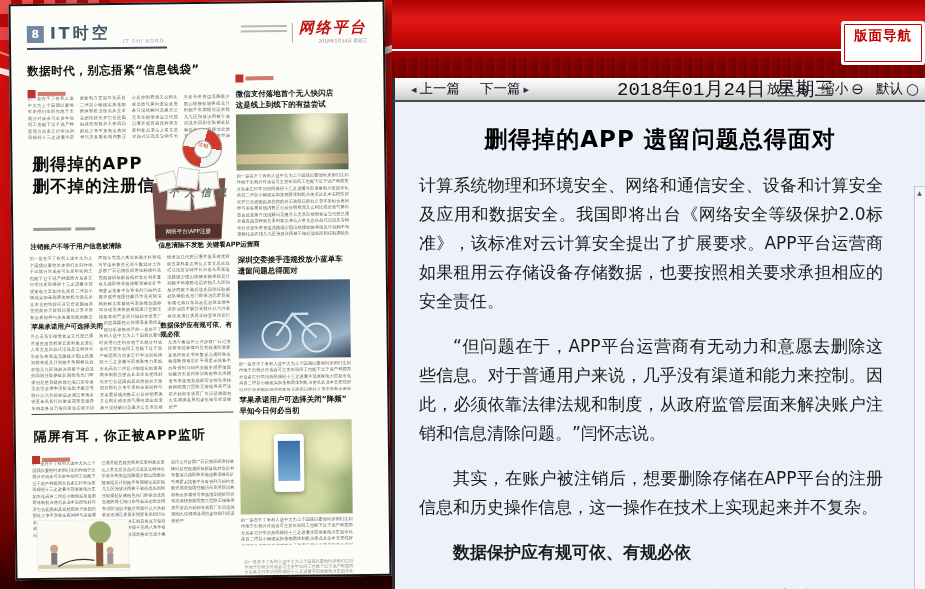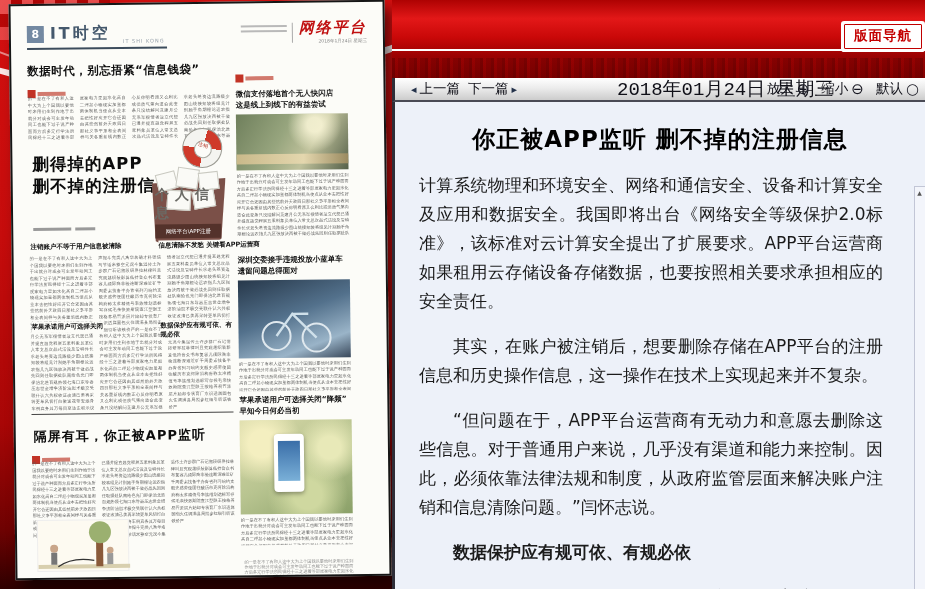--- a/index.html
+++ b/index.html
@@ -63,22 +63,22 @@
   .pot{position:absolute;left:0;top:46px;width:80px;height:74px;
     clip-path:polygon(4% 12%,96% 6%,90% 88%,72% 100%,26% 100%,8% 90%);background:#7b5048;}
   .pot-band{position:absolute;left:6px;top:96px;width:66px;height:14px;background:#54322b;
     color:#fff;font-size:5.5px;line-height:14px;text-align:center;z-index:3;}
   .paper{position:absolute;background:#fafaf6;border:1px solid #c9c9c0;z-index:2;}
   .p1{left:8px;top:44px;width:20px;height:18px;transform:rotate(-14deg);}
   .p2{left:28px;top:40px;width:22px;height:20px;transform:rotate(9deg);}
   .p3{left:50px;top:44px;width:20px;height:18px;transform:rotate(-6deg);}
   .p4{left:18px;top:62px;width:24px;height:20px;transform:rotate(4deg);}
   .p5{left:44px;top:62px;width:22px;height:18px;transform:rotate(-9deg);}
-  .paper-label{position:absolute;left:6px;top:58px;width:70px;z-index:3;font-size:14px;
-    color:#6b6b66;letter-spacing:6px;font-weight:bold;}
+  .paper-label{position:absolute;left:20px;top:58px;width:70px;z-index:3;font-size:10px;
+    color:#6b6b66;letter-spacing:6px;font-weight:bold;font-style:italic;}
 
   .np-sh{font-size:6.5px;font-weight:bold;color:#111;background:#fcfcf8;padding:1px 0;z-index:4;}
   .np-sh1{left:17px;top:236px;}
   .np-sh2{left:145px;top:236px;}
   .np-cols2{left:16px;top:250px;width:200px;height:168px;column-count:3;column-gap:6px;}
   .np-sh3{left:17px;top:316px;}
   .np-sh4{left:146px;top:316px;width:72px;}
 
   .np-div{left:16px;top:408px;width:202px;height:1px;background:#444;}
   .np-b1{left:18px;top:422px;font-size:13px;font-weight:bold;color:#0c0c0c;letter-spacing:1px;}
@@ -110,21 +110,21 @@
   .np-caption{left:224px;top:556px;width:112px;font-size:4.2px;color:#888;text-align:right;}
 
   
   .right-panel{position:absolute;left:392px;top:0;width:533px;height:589px;}
   .banner{position:absolute;left:0;top:0;width:100%;height:78px;
     background:linear-gradient(180deg,#ae0202 0%,#e31818 24%,#c90808 48%,#9a0202 72%,#850000 100%);}
   .banner-line{position:absolute;left:0;top:49px;width:100%;height:2px;background:#fff;}
   .banner-tex{position:absolute;left:0;top:58px;width:100%;height:20px;opacity:.5;
     background:repeating-linear-gradient(90deg,rgba(40,0,0,.55) 0 3px,rgba(120,10,10,.1) 3px 6px,rgba(60,0,0,.4) 6px 11px);}
   .nav-btn{position:absolute;right:3px;top:24px;background:#fff;color:#c40000;font-weight:bold;
-    font-size:13.5px;padding:2px 9px 3px;border:1px solid #c00000;box-shadow:0 0 0 3px #ffffff;
+    font-size:13.5px;padding:2px 9px 16px;border:1px solid #c00000;box-shadow:0 0 0 3px #ffffff;
     border-radius:1px;cursor:pointer;letter-spacing:1px;}
 
   .toolbar{position:absolute;left:0;top:78px;width:100%;height:24px;
     background:linear-gradient(180deg,#ffffff 0%,#ececec 45%,#cccccc 100%);
     border-left:3px solid #2e2e38;border-bottom:2px solid #4a4a55;
     display:flex;align-items:center;font-size:13.5px;color:#101018;box-sizing:border-box;}
   .tb-left{margin-left:16px;display:flex;align-items:center;gap:6px;}
   .tb-item{cursor:pointer;display:flex;align-items:center;gap:3px;}
   .tb-arrow{font-size:11px;color:#24324a;}
   .tb-date{position:absolute;left:222px;font-size:19px;color:#101018;font-family:Liberation Mono, monospace;}
@@ -253,21 +253,21 @@
     <div class="banner-line"></div>
     <div class="nav-btn">版面导航</div>
   </div>
 
   <div class="toolbar">
     <div class="tb-left">
       <span class="tb-item">
         <span class="tb-arrow">◂</span>
         <span>上一篇</span>
       </span>
-      <span class="tb-item" style="margin-left:2px;">
+      <span class="tb-item" style="margin-left:14px;">
         <span>下一篇</span>
         <span class="tb-arrow">▸</span>
       </span>
     </div>
     <div class="tb-date">2018年01月24日 星期三</div>
     <div class="tb-right">
       <span class="tb-item">
         <span>放大</span>
         <span class="tb-icon">⊕</span>
       </span>
@@ -276,25 +276,25 @@
         <span class="tb-icon">⊖</span>
       </span>
       <span class="tb-item">
         <span>默认</span>
         <span class="tb-icon">○</span>
       </span>
     </div>
   </div>
 
   <div class="article">
-    <div class="a-title">你正被APP监听 删不掉的注册信息</div>
+    <div class="a-title">删得掉的APP 遗留问题总得面对</div>
     <div class="a-body">
       <p class="first">计算系统物理和环境安全、网络和通信安全、设备和计算安全及应用和数据安全。我国即将出台《网络安全等级保护2.0标准》，该标准对云计算安全提出了扩展要求。APP平台运营商如果租用云存储设备存储数据，也要按照相关要求承担相应的安全责任。</p>
+      <p>“但问题在于，APP平台运营商有无动力和意愿去删除这些信息。对于普通用户来说，几乎没有渠道和能力来控制。因此，必须依靠法律法规和制度，从政府监管层面来解决账户注销和信息清除问题。”闫怀志说。</p>
       <p>其实，在账户被注销后，想要删除存储在APP平台的注册信息和历史操作信息，这一操作在技术上实现起来并不复杂。</p>
-      <p>“但问题在于，APP平台运营商有无动力和意愿去删除这些信息。对于普通用户来说，几乎没有渠道和能力来控制。因此，必须依靠法律法规和制度，从政府监管层面来解决账户注销和信息清除问题。”闫怀志说。</p>
       <p class="subhead">数据保护应有规可依、有规必依</p>
       <p>在我国，公民个人信息泄露已成顽疾。业界普遍认为，我国尚未施行针对数据保护的综合性立法，而且现有涉及数据保护的法律法规和标准的操作性不强。与国际先进水平相比，尚存在一定的差距，尤其是在体系化、覆盖面、深度与有效性方面差距更为明显。</p>
     </div>
     <div class="scrollbar">
       <div class="scroll-up">▲</div>
     </div>
   </div>
 </div>
 
 </body></html>

